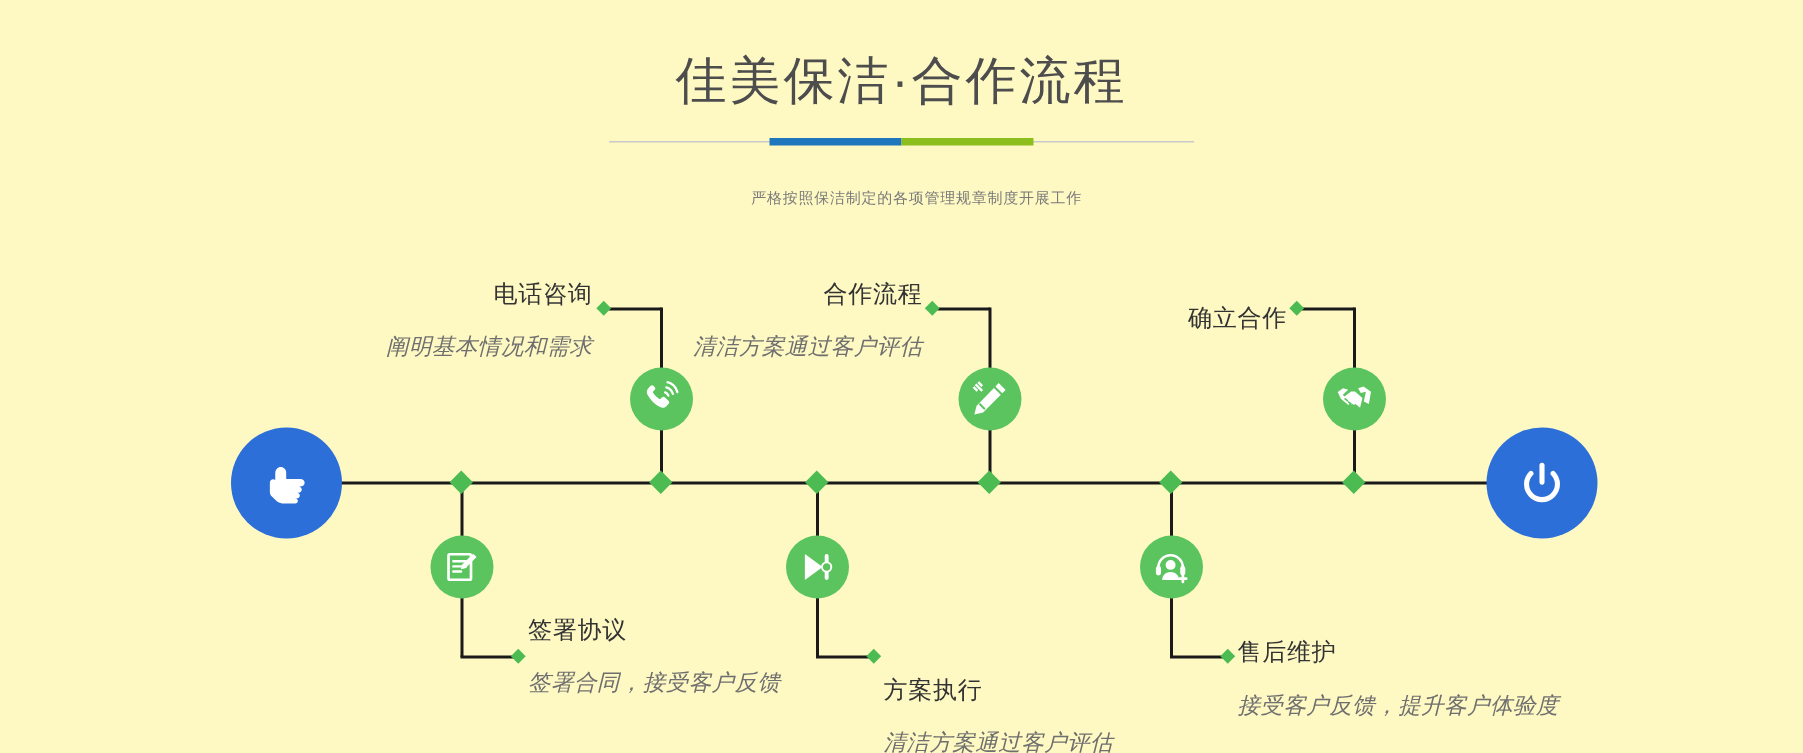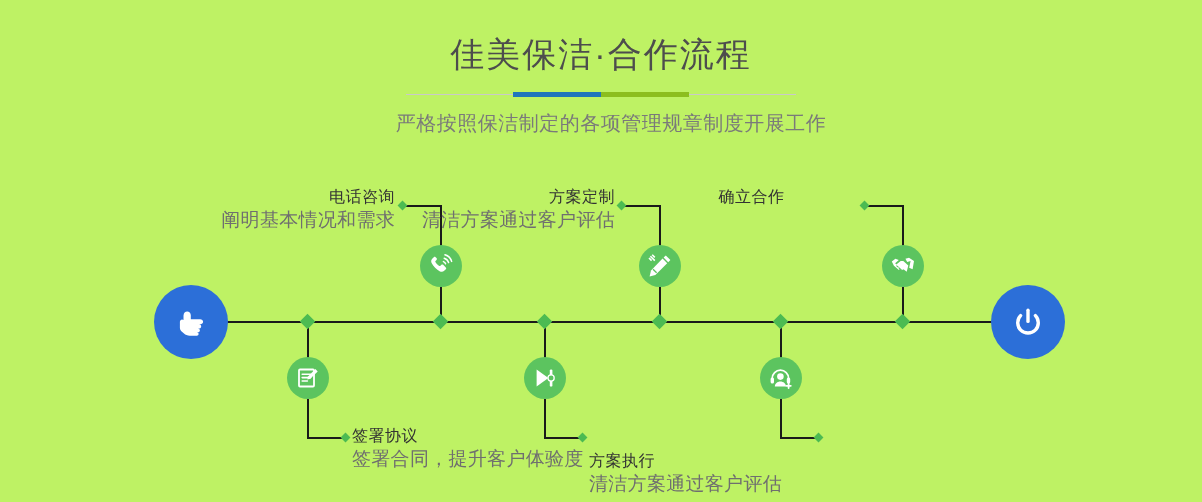--- a/index.html
+++ b/index.html
@@ -7,21 +7,21 @@
     padding: 0;
     background: #ffffff;
   }
   body {
     font-family: "Liberation Sans", "DejaVu Sans", sans-serif;
   }
   #page {
     position: relative;
     width: 1202px;
     height: 502px;
-    background: #bef264;
+    background: #fef9c3;
     overflow: hidden;
   }
 
   
   .header {
     position: absolute;
     left: 0;
     top: 32px;
     width: 1202px;
     text-align: center;
@@ -58,22 +58,22 @@
   }
   .divider .seg-green {
     position: absolute;
     left: 195px;
     top: 0;
     width: 88px;
     height: 5px;
     background: #8cbe1e;
   }
   .page-subtitle {
-    margin-top: 16px;
-    font-size: 20px;
+    margin-top: 26px;
+    font-size: 10px;
     line-height: 20px;
     color: #7a7a7a;
     letter-spacing: 0.5px;
     white-space: nowrap;
     padding-left: 20px;
   }
 
   
   .timeline {
     position: absolute;
@@ -148,25 +148,26 @@
   }
   .label-block.right-align { text-align: right; }
   .label-block.left-align  { text-align: left; }
   .node-title {
     font-size: 16px;
     line-height: 22px;
     color: #333333;
     letter-spacing: 0.5px;
   }
   .node-desc {
-    font-size: 19px;
+    font-size: 15px;
     line-height: 20px;
     color: #6f6f6f;
     letter-spacing: 0.3px;
-    margin-top: 2px;
+    margin-top: 14px;
+    font-style: italic;
   }
 </style>
 </head>
 <body>
 
 <div id="page">
 
   <div class="header">
     <div class="page-title">佳美保洁·合作流程</div>
     <div class="divider">
@@ -227,43 +228,43 @@
     </div>
     <div class="node-icon" style="left:287px; top:357px;">
       <span>
         <svg width="26" height="26" viewBox="0 0 26 26">
           <rect x="4" y="4.5" width="15" height="17" rx="1" fill="none" stroke="#ffffff" stroke-width="1.8"></rect>
           <path stroke="#ffffff" stroke-width="1.6" stroke-linecap="round" d="M7.2 9.2h8.4M7.2 12.6h8.4M7.2 16h5.2"></path>
           <path fill="#ffffff" d="M20.4 4.1l2.3 2.3-7.4 7.4-3 0.7 0.7-3z"></path>
         </svg>
       </span>
     </div>
-    <div class="label-block left-align" style="left:352px; top:425px; width:300px;">
+    <div class="label-block left-align" style="left:352px; top:410px; width:300px;">
       <div class="node-title">签署协议</div>
-      <div class="node-desc">签署合同，提升客户体验度</div>
+      <div class="node-desc">签署合同，接受客户反馈</div>
     </div>
 
     <div>
       <div class="hline" style="left:625px; top:205px; width:35px;"></div>
       <div class="vline" style="left:659px; top:205px; height:117px;"></div>
       <div class="diamond small" style="left:618px; top:202px;"></div>
       <div class="diamond" style="left:654px; top:316px;"></div>
     </div>
     <div class="node-icon" style="left:639px; top:245px;">
       <span>
         <svg width="26" height="26" viewBox="0 0 26 26">
           <path fill="#ffffff" d="M18.8 2.4l4.6 4.6-2.2 2.2-4.6-4.6z"></path>
           <path fill="#ffffff" d="M15.6 5.6l4.6 4.6L8.4 22 2.6 23.4 4 17.6z"></path>
           <path fill="none" stroke="#5cc45f" stroke-width="1.3" d="M6 16.2l3.6 3.6"></path>
           <path fill="none" stroke="#ffffff" stroke-width="1.6" d="M3.4 3.2l4.4 4.4M2 5l2.6 2.6M5.2 1.8L7.8 4.4"></path>
         </svg>
       </span>
     </div>
     <div class="label-block right-align" style="left:405px; top:186px; width:210px;">
-      <div class="node-title">方案定制</div>
+      <div class="node-title">合作流程</div>
       <div class="node-desc">清洁方案通过客户评估</div>
     </div>
 
     <div>
       <div class="vline" style="left:544px; top:321px; height:117px;"></div>
       <div class="hline" style="left:544px; top:437px; width:38px;"></div>
       <div class="diamond" style="left:539px; top:316px;"></div>
       <div class="diamond small" style="left:579px; top:434px;"></div>
     </div>
     <div class="node-icon" style="left:524px; top:357px;">
@@ -288,21 +289,21 @@
     </div>
     <div class="node-icon" style="left:882px; top:245px;">
       <span>
         <svg width="26" height="26" viewBox="0 0 26 26">
           <path fill="#ffffff" d="M1.8 8.4l3.6-2.6 3.4 1.1-3.6 3.3 1.1 1.2 4.4-3.4h2.6l5 4.4-1.6 6.4-3.2-2.6-1.2 1.4-2.4-1.8-1 1.2-5-4.2z"></path>
           <path fill="#ffffff" d="M15.4 5.8l3.6-1.1 5 3.4-1.4 8.2-3.4-1.6 1.4-6.6-3.4 0.9z"></path>
           <path fill="none" stroke="#5cc45f" stroke-width="1.1" d="M6.4 12.6l2.2 1.8M8.8 14.8l2.2 1.8M11.4 16.6l2 1.6"></path>
         </svg>
       </span>
     </div>
-    <div class="label-block right-align" style="left:645px; top:186px; width:213px;text-align:center;">
+    <div class="label-block right-align" style="left:645px; top:202px; width:213px;">
       <div class="node-title">确立合作</div>
     </div>
 
     <div>
       <div class="vline" style="left:780px; top:321px; height:117px;"></div>
       <div class="hline" style="left:780px; top:437px; width:38px;"></div>
       <div class="diamond" style="left:775px; top:316px;"></div>
       <div class="diamond small" style="left:815px; top:434px;"></div>
     </div>
     <div class="node-icon" style="left:760px; top:357px;">
@@ -311,15 +312,19 @@
           <path fill="none" stroke="#ffffff" stroke-width="1.7" d="M4.2 13.4a8.2 8.2 0 1 1 16.4 0"></path>
           <rect x="2.6" y="12.4" width="3.4" height="6.2" rx="1.6" fill="#ffffff"></rect>
           <rect x="18.8" y="12.4" width="3.4" height="6.2" rx="1.6" fill="#ffffff"></rect>
           <circle cx="12.4" cy="11.6" r="3.3" fill="#ffffff"></circle>
           <path fill="#ffffff" d="M6.8 21.6c0-3.1 2.5-5.2 5.6-5.2s5.6 2.1 5.6 5.2z"></path>
           <path stroke="#ffffff" stroke-width="1.8" stroke-linecap="round" d="M20.6 18.6v4.4M18.4 20.8h4.4"></path>
           <path stroke="#5cc45f" stroke-width="1" d="M17.6 17.8h5.6v6h-5.6z" fill="none" opacity="0"></path>
         </svg>
       </span>
     </div>
+    <div class="label-block left-align" style="left:825px; top:425px; width:330px;">
+      <div class="node-title">售后维护</div>
+      <div class="node-desc">接受客户反馈，提升客户体验度</div>
+    </div>
 
   </div>
 </div>
 
 </body></html>

